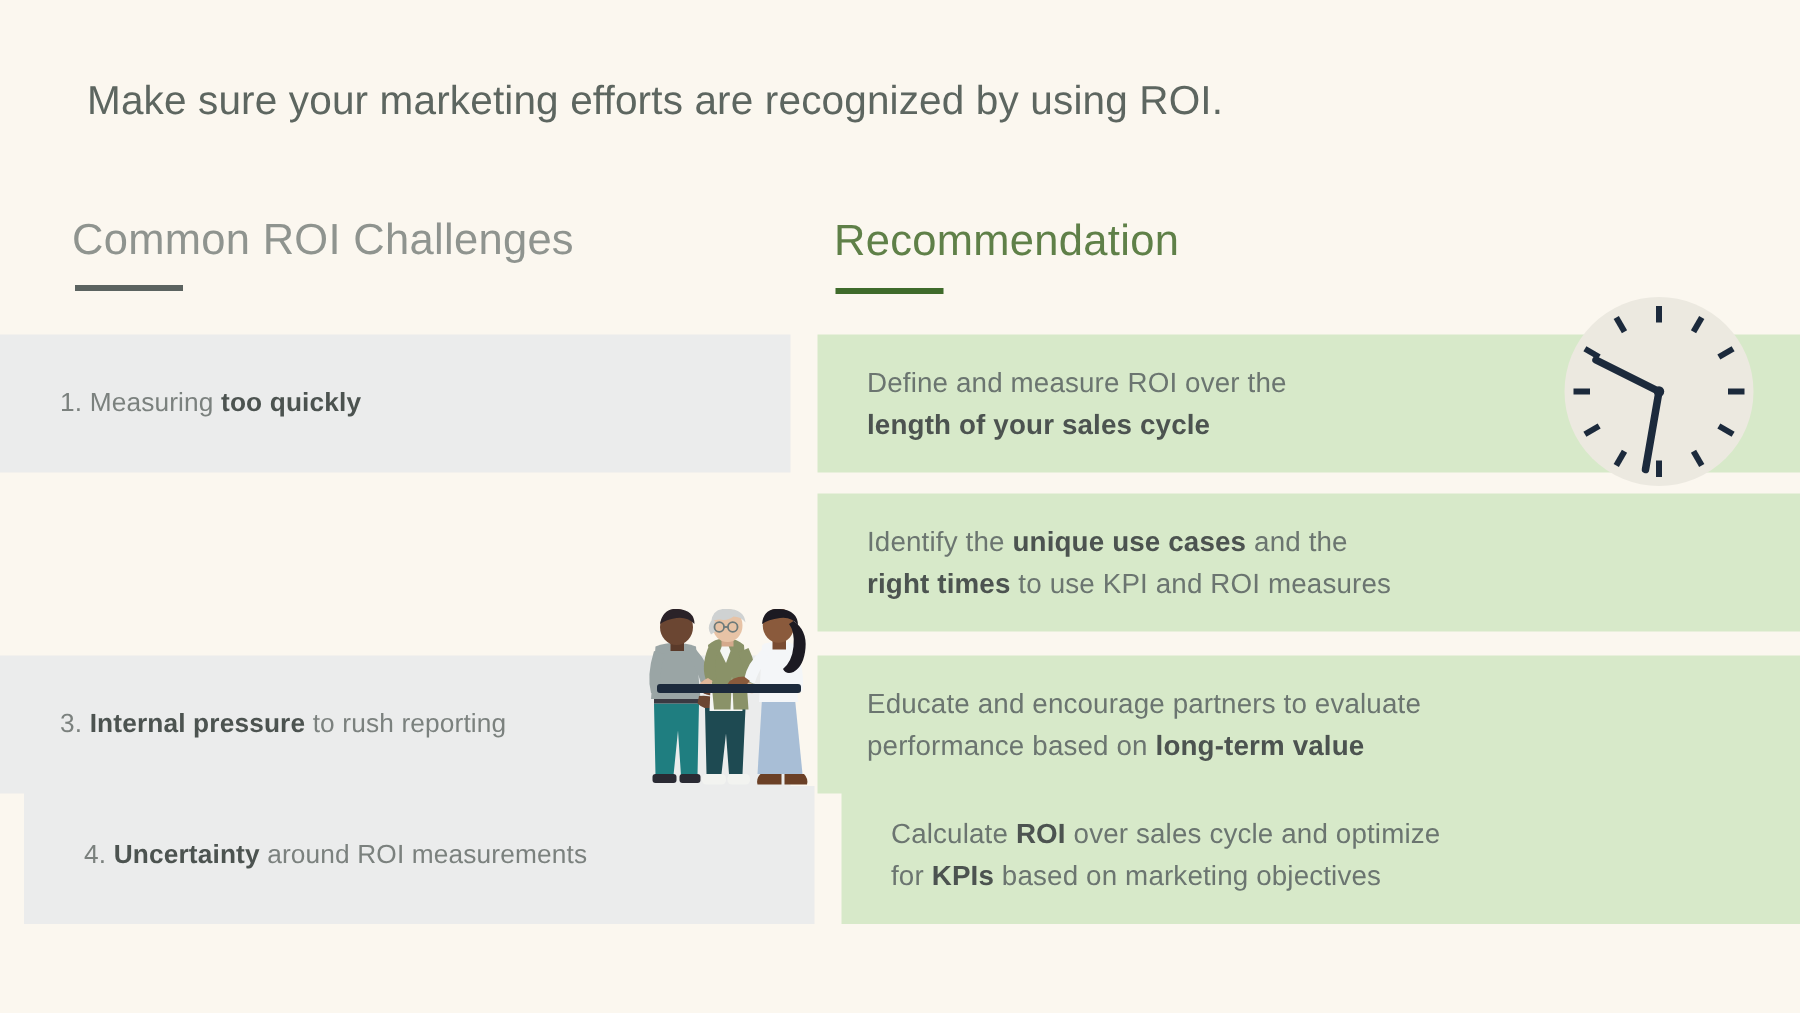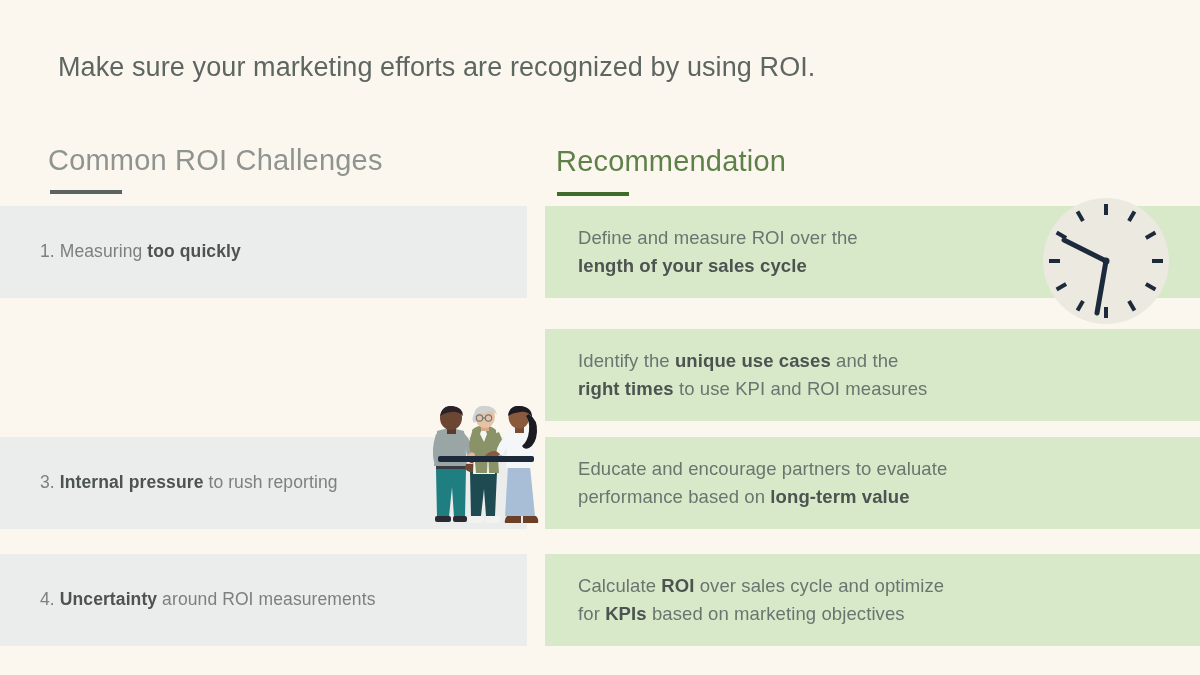--- a/index.html
+++ b/index.html
@@ -47,24 +47,24 @@
   }
   .head-rule.left  { left: 50px;  top: 190px; background: #5b6360; }
   .head-rule.right { left: 557px; top: 192px; background: #3f6b2b; }
 
   
   .rows {
     position: absolute;
     left: 0; top: 0; right: 0; bottom: 0;
   }
   .row { position: absolute; left: 0; right: 0; height: 92px; }
-  .row-1 { top: 206px; }
+  .row-1 { top: 223px; }
   .row-2 { top: 329px; }
   .row-3 { top: 437px; }
-  .row-4 { top: 554px; }
+  .row-4 { top: 524px; margin-left: 16px; }
 
   .challenge-box {
     position: absolute;
     left: 0; width: 527px; height: 92px;
     background: #ebecec;
     display: flex;
     align-items: center;
   }
   .challenge-text {
     padding-left: 40px;

